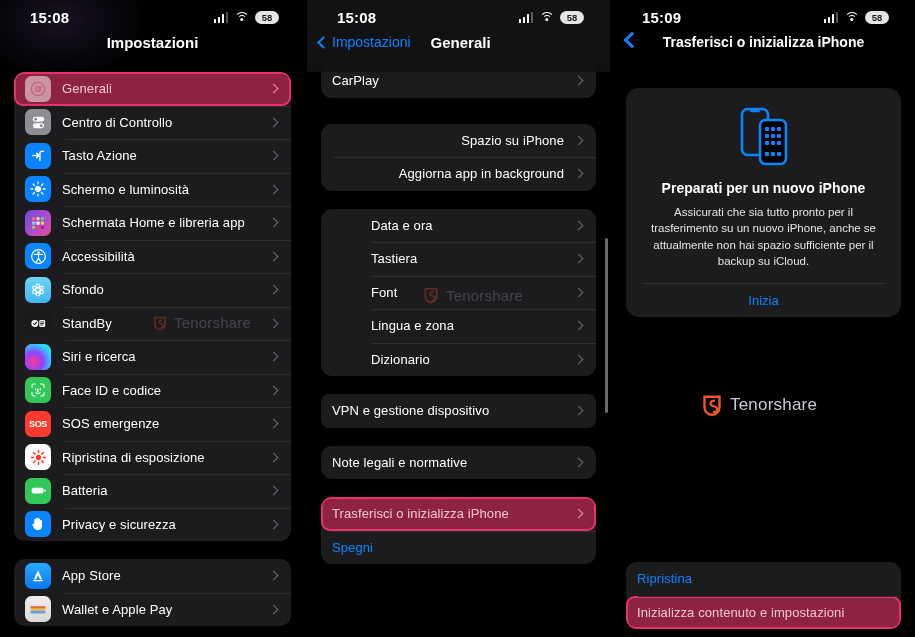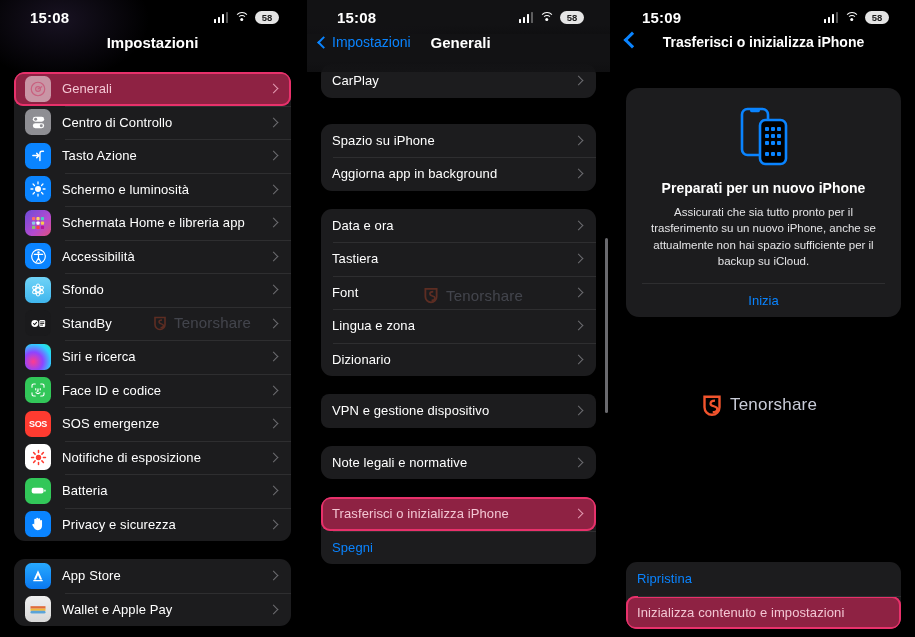--- a/index.html
+++ b/index.html
@@ -323,21 +323,21 @@
           <span class="ico i-white">
             <svg width="19" height="19" viewBox="0 0 24 24">
                 <g fill="#ff3b30">
                   <circle cx="12" cy="12" r="3.4"></circle>
                   <g stroke="#ff3b30" stroke-width="1.9" stroke-linecap="round">
                     <path d="M12 3.2v2.6M12 18.2v2.6M3.2 12h2.6M18.2 12h2.6M5.8 5.8l1.9 1.9M16.3 16.3l1.9 1.9M18.2 5.8l-1.9 1.9M7.7 16.3l-1.9 1.9"></path>
                   </g>
                 </g>
               </svg>
           </span>
-          <span class="row-label">Notifiche di esposizione</span>
+          <span class="row-label">Ripristina di esposizione</span>
           <span class="chev"></span>
         </div>
 
         <div class="row">
           <span class="ico i-green">
             <svg width="19" height="19" viewBox="0 0 24 24">
                 <rect x="3.4" y="8.4" width="15" height="7.4" rx="2.6" fill="#fff"></rect>
                 <rect x="19.2" y="10.8" width="1.8" height="2.8" rx=".9" fill="#fff"></rect>
               </svg>
           </span>
@@ -422,32 +422,32 @@
 
     <div class="content">
 
       <div class="group plain" style="margin-top:-8px;">
         <div class="row">
           <span class="row-label">CarPlay</span>
           <span class="chev"></span>
         </div>
       </div>
 
-      <div class="group plain" style="margin-top:26px;">
+      <div class="group plain" style="margin-top:26px;text-align:right;">
         <div class="row">
           <span class="row-label">Spazio su iPhone</span>
           <span class="chev"></span>
         </div>
         <div class="row">
           <span class="row-label">Aggiorna app in background</span>
           <span class="chev"></span>
         </div>
       </div>
 
-      <div class="group plain" style="margin-top:18px;">
+      <div class="group plain" style="margin-top:18px;padding-left:39px;">
         <div class="row">
           <span class="row-label">Data e ora</span>
           <span class="chev"></span>
         </div>
         <div class="row">
           <span class="row-label">Tastiera</span>
           <span class="chev"></span>
         </div>
         <div class="row">
           <span class="row-label">Font</span>

